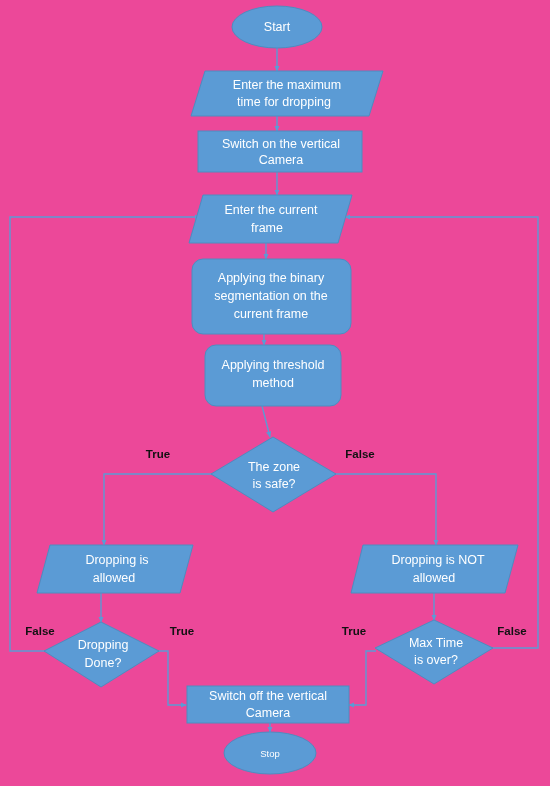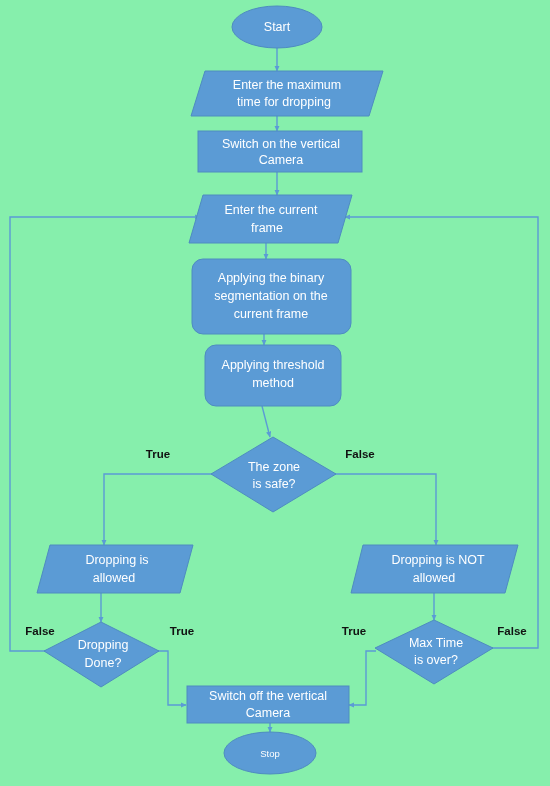--- a/index.html
+++ b/index.html
@@ -10,21 +10,21 @@
   body {
     width: 550px;
     height: 786px;
     overflow: hidden;
     font-family: "Liberation Sans", sans-serif;
   }
   #flowchart-root {
     position: relative;
     width: 550px;
     height: 786px;
-    background: #86efac;
+    background: #ec4899;
   }
   svg#chart-svg {
     display: block;
     width: 550px;
     height: 786px;
   }
   .node-shape {
     fill: #5B9BD5;
     stroke: #4E8CC0;
     stroke-width: 1;

